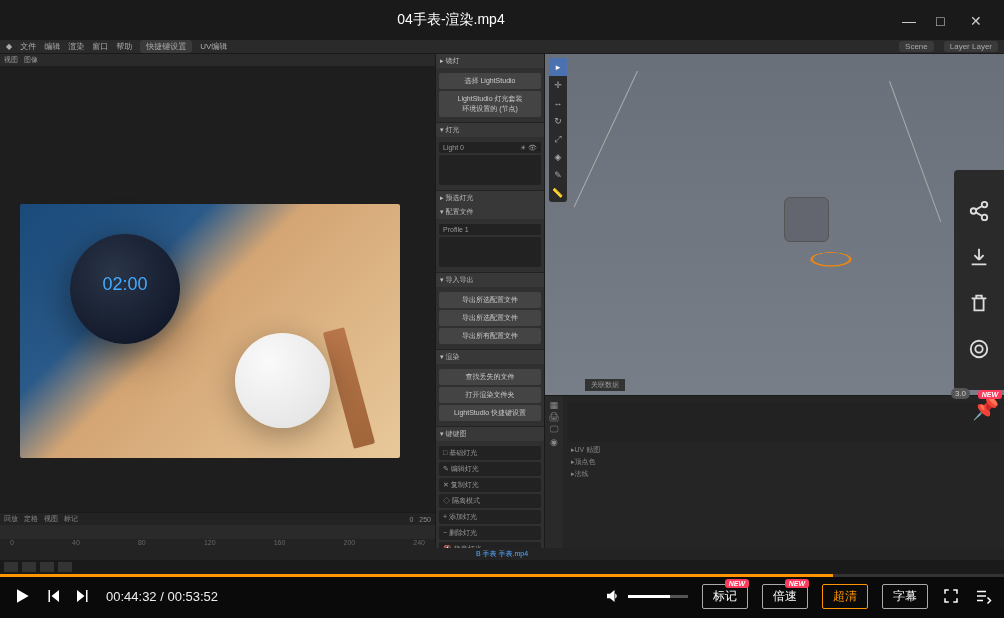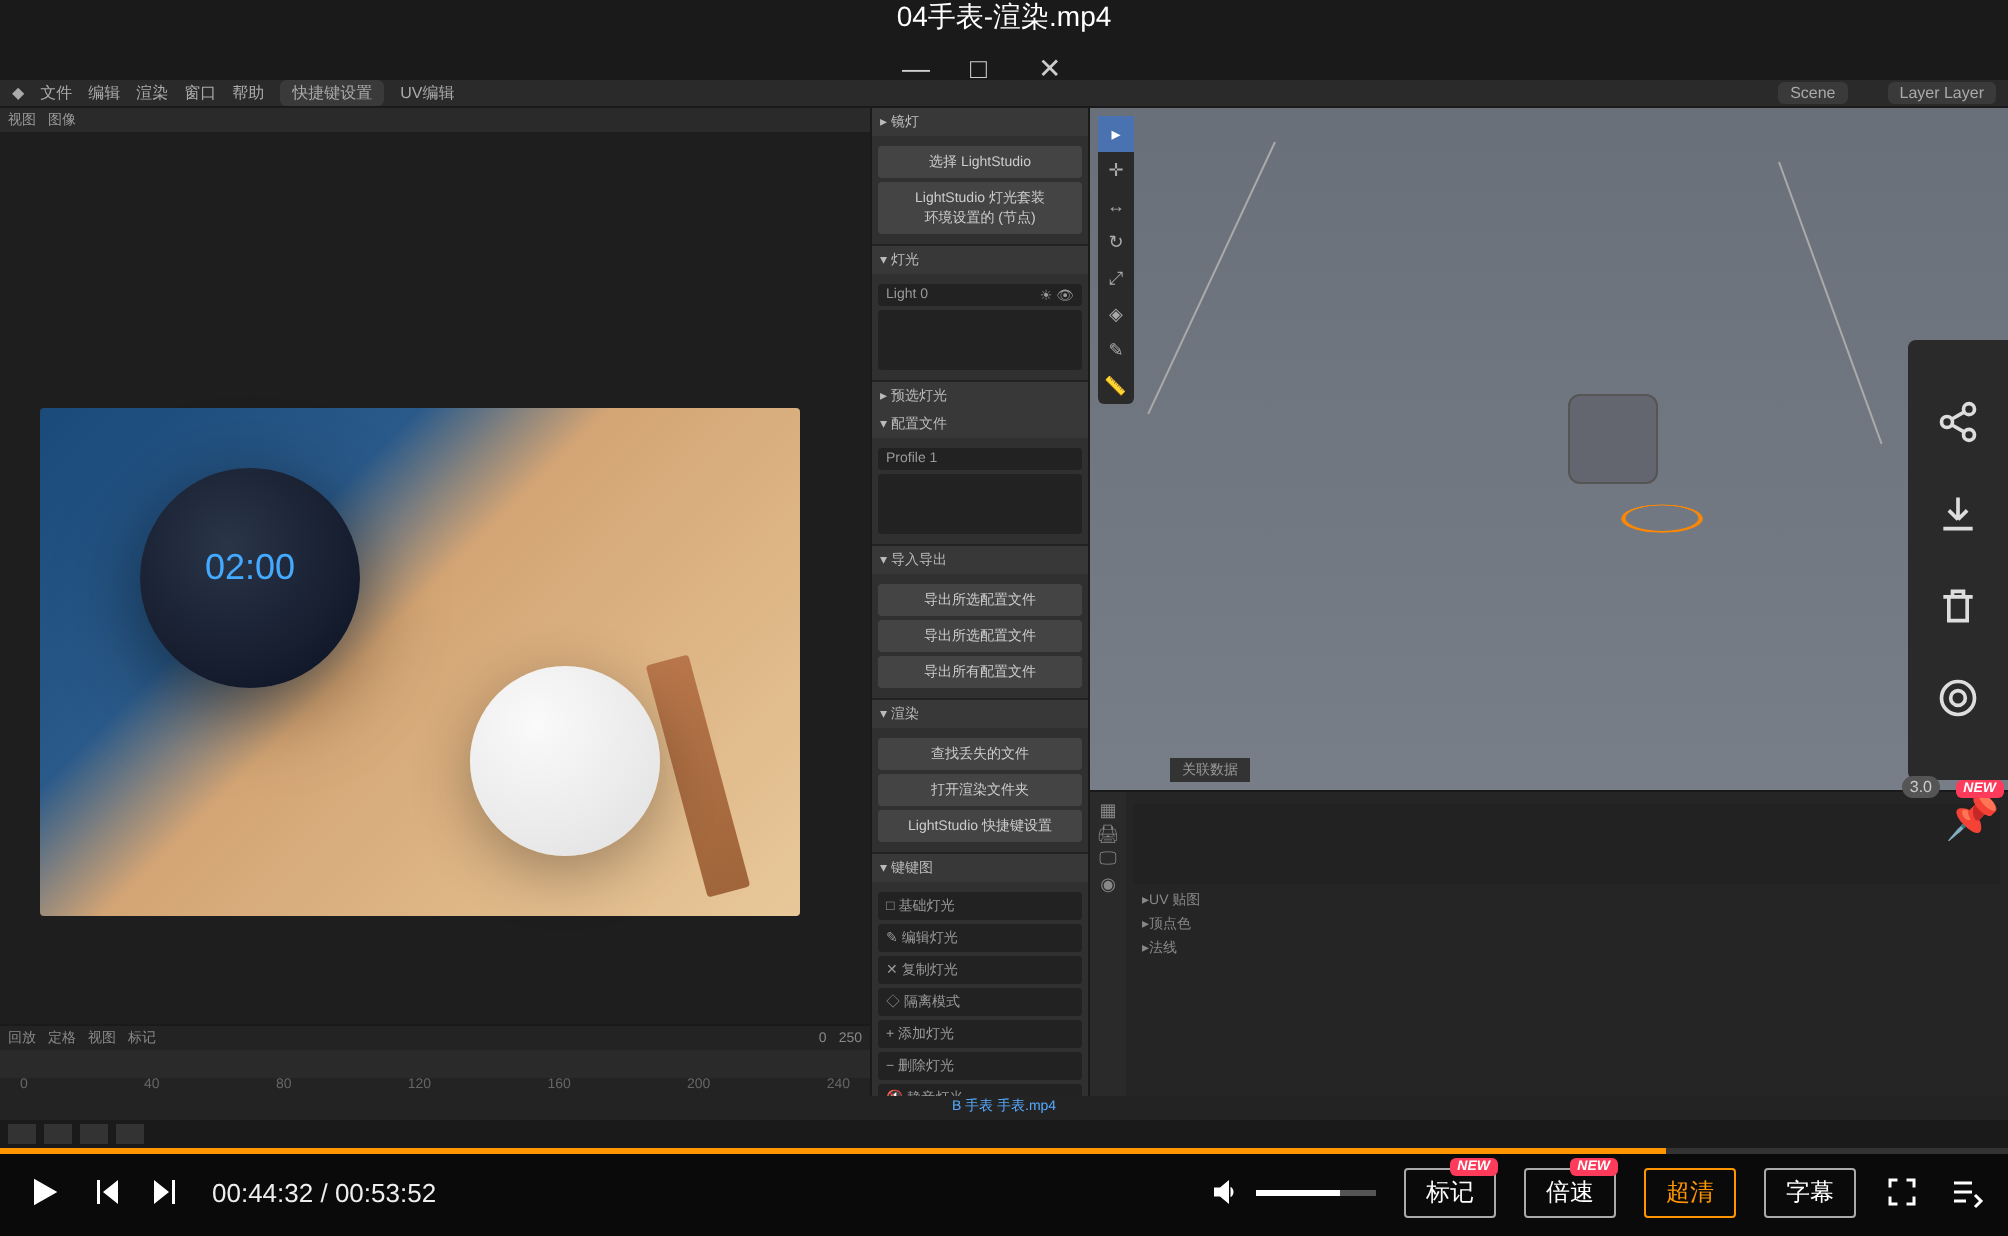--- a/index.html
+++ b/index.html
@@ -1,27 +1,27 @@
 <!DOCTYPE html>
 <html><head>
 <meta charset="utf-8">
 <style>
 * { margin: 0; padding: 0; box-sizing: border-box; font-family: "Microsoft YaHei", sans-serif; }
 body { background: #000; width: 1004px; height: 618px; overflow: hidden; position: relative; }
 
-.titlebar { height: 40px; background: #1a1a1a; display: flex; align-items: center; color: #fff; font-size: 14px; flex-direction: column; }
+.titlebar { height: 40px; background: #1a1a1a; display: flex; align-items: center; color: #fff; font-size: 14px; }
 .titlebar .title { flex: 1; text-align: center; }
 .titlebar .wbtns { display: flex; gap: 20px; padding-right: 20px; }
 .titlebar .wbtn { width: 14px; height: 14px; color: #ccc; cursor: pointer; }
 
 .blender { position: relative; height: 534px; background: #333; }
 .b-title { height: 14px; background: #4a4a4a; color: #bbb; font-size: 8px; padding: 1px 4px; }
 .b-menu { height: 14px; background: #2a2a2a; border-bottom: 1px solid #1a1a1a; display: flex; align-items: center; gap: 8px; padding: 0 6px; font-size: 8px; color: #aaa; }
 .b-menu span { cursor: pointer; }
-.b-menu .right { margin-left: auto; display: flex; gap: 20px; align-items: center; }
+.b-menu .right { margin-left: auto; display: flex; gap: 10px; align-items: center; }
 .scene-pill { background: #3a3a3a; padding: 1px 6px; border-radius: 3px; }
 
 .b-body { display: flex; height: 506px; }
 .left-area { width: 435px; display: flex; flex-direction: column; }
 .view-hdr { height: 12px; background: #2a2a2a; display: flex; align-items: center; gap: 6px; padding: 0 4px; font-size: 7px; color: #999; }
 .render-view { flex: 1; background: #1e1e1e; padding: 28px 20px; position: relative; }
 .render-img { width: 380px; height: 254px; background: linear-gradient(135deg, #1a4a7a 0%, #2a5a8a 30%, #d4a574 45%, #e8c89a 100%); border-radius: 2px; position: relative; margin-top: 110px; }
 .watch1 { position: absolute; left: 50px; top: 30px; width: 110px; height: 110px; border-radius: 50%; background: radial-gradient(circle at 40% 35%, #2a3548, #0a1020); box-shadow: 0 10px 40px rgba(0,0,0,0.5); }
 .watch1::after { content: "02:00"; position: absolute; top: 45%; left: 50%; transform: translate(-50%,-50%); color: #4af; font-size: 18px; font-weight: 300; }
 .watch2 { position: absolute; right: 70px; bottom: 30px; width: 95px; height: 95px; border-radius: 50%; background: radial-gradient(circle at 35% 30%, #fafafa, #e0e0e0); box-shadow: 0 8px 30px rgba(0,0,0,0.3); }

